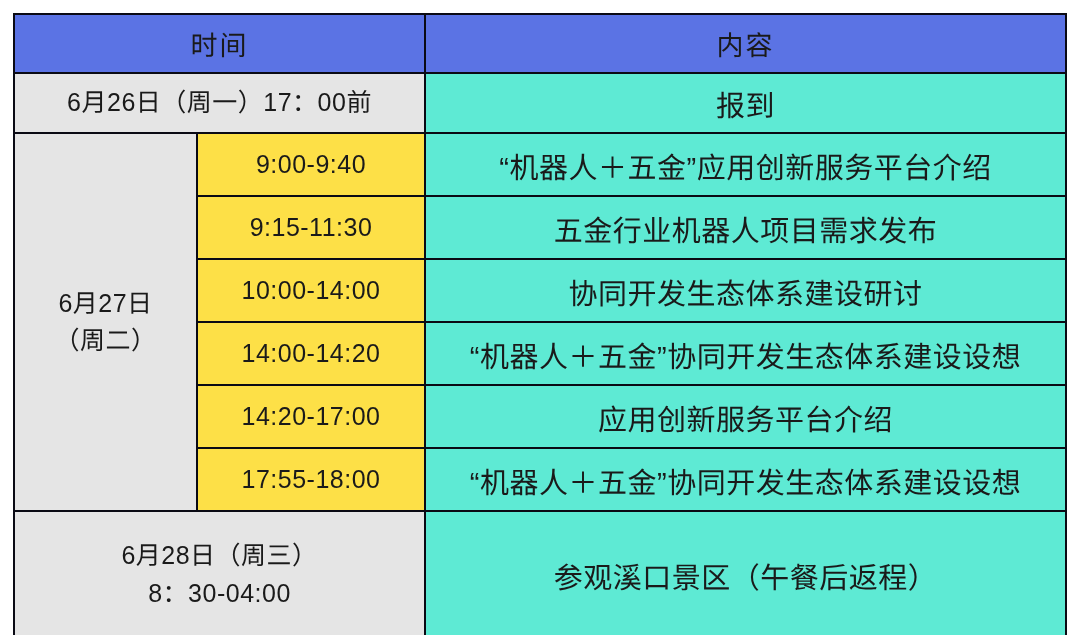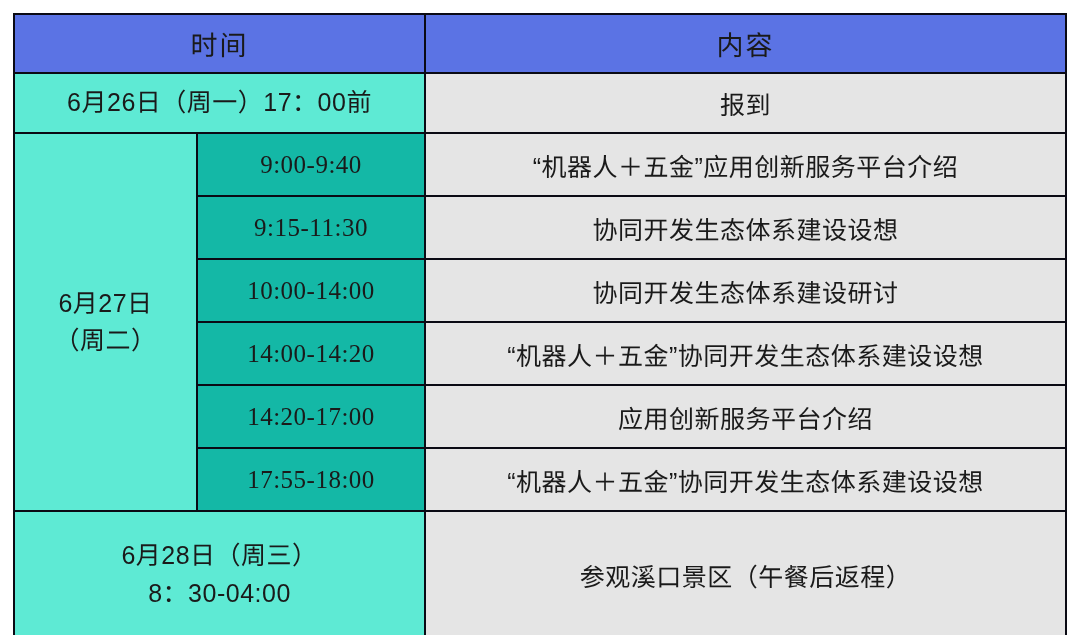--- a/index.html
+++ b/index.html
@@ -49,35 +49,34 @@
     color: #ffffff;
     height: 57px;
     font-size: 27px;
     font-weight: 700;
     letter-spacing: 2px;
     border-color: #0a0a14;
   }
 
   
   .date-cell {
-    background: #5eead4;
+    background: #e5e5e5;
     font-size: 25px;
     line-height: 1.5;
     letter-spacing: 0.5px;
   }
   .time-cell {
-    background: #14b8a6;
+    background: #fde047;
     font-size: 25px;
     height: 61px;
     letter-spacing: 0.5px;
-    font-family: Liberation Serif, serif;
   }
   .content-cell {
-    background: #e5e5e5;
-    font-size: 25px;
+    background: #5eead4;
+    font-size: 29px;
     letter-spacing: 0.5px;
   }
 
   .row-checkin .date-cell { height: 58px; }
   .row-checkin .content-cell { height: 58px; }
 
   .row-last .date-cell { height: 125px; }
   .row-last .content-cell { height: 125px; }
 
   .date-cell .line { display: block; }
@@ -116,21 +115,21 @@
       <tr>
         <td class="date-cell" rowspan="6">
           <span class="line">6月27日</span>
           <span class="line">（周二）</span>
         </td>
         <td class="time-cell">9:00-9:40</td>
         <td class="content-cell">“机器人＋五金”应用创新服务平台介绍</td>
       </tr>
       <tr>
         <td class="time-cell">9:15-11:30</td>
-        <td class="content-cell">协同开发生态体系建设设想</td>
+        <td class="content-cell">五金行业机器人项目需求发布</td>
       </tr>
       <tr>
         <td class="time-cell">10:00-14:00</td>
         <td class="content-cell">协同开发生态体系建设研讨</td>
       </tr>
       <tr>
         <td class="time-cell">14:00-14:20</td>
         <td class="content-cell">“机器人＋五金”协同开发生态体系建设设想</td>
       </tr>
       <tr>

